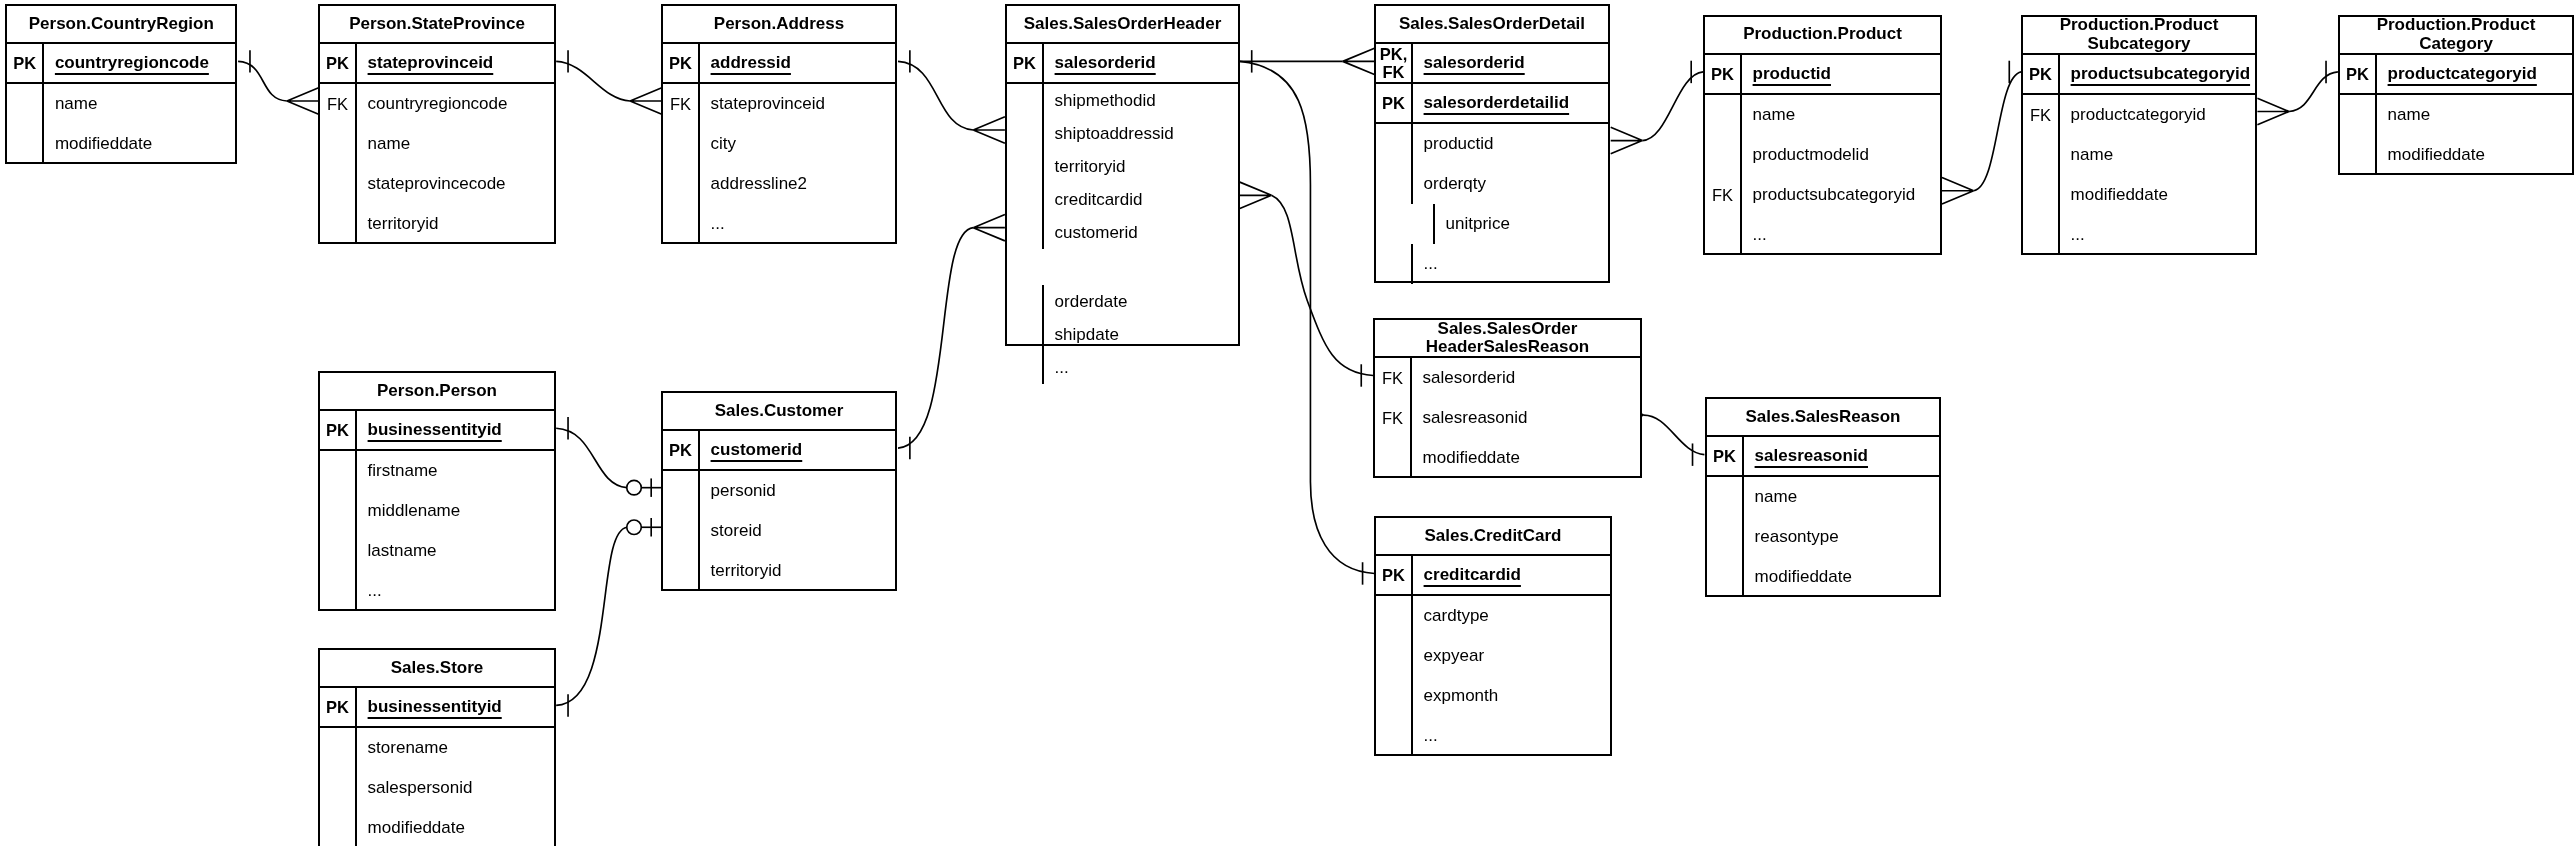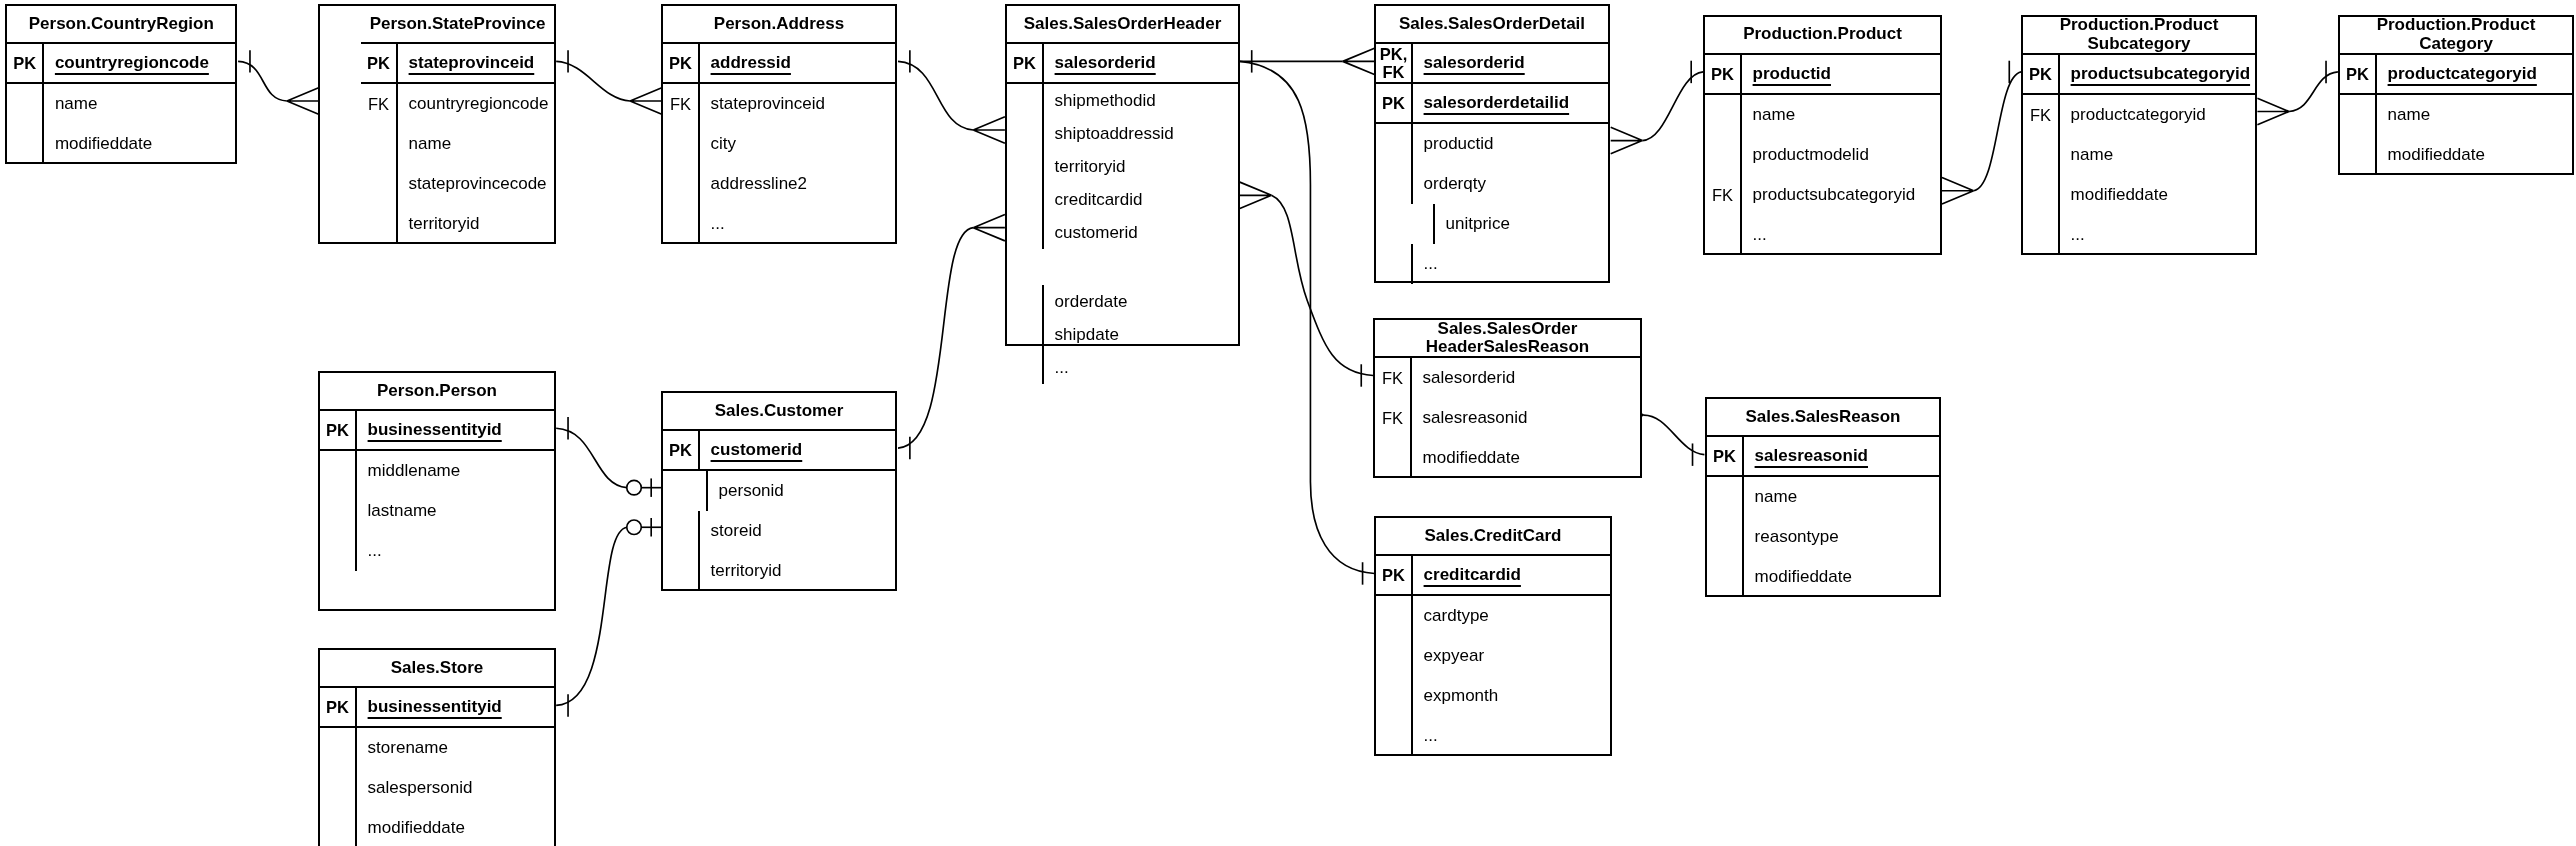--- a/index.html
+++ b/index.html
@@ -97,21 +97,21 @@
         <div class="erow" style="height: 40px;">
           <div class="tagcol"></div>
           <div class="namecol">name</div>
         </div>
         <div class="erow" style="height: 40px;">
           <div class="tagcol"></div>
           <div class="namecol">modifieddate</div>
         </div>
       </div>
     </div>
-    <div class="etable" style="left: 318px; top: 4px; width: 238px; height: 240px; padding-left: 41px;">
+    <div class="etable" style="left: 318px; top: 4px; width: 238px; height: 240px;">
       <div class="etitle">
         <div>Person.StateProvince</div>
       </div>
       <div class="ebody">
         <div class="erow key" style="height: 40px;">
           <div class="tagcol">PK</div>
           <div class="namecol">stateprovinceid</div>
         </div>
         <div class="erow" style="height: 40px;">
           <div class="tagcol">FK</div>
@@ -312,20 +312,24 @@
       <div class="etitle">
         <div>Person.Person</div>
       </div>
       <div class="ebody">
         <div class="erow key" style="height: 40px;">
           <div class="tagcol">PK</div>
           <div class="namecol">businessentityid</div>
         </div>
         <div class="erow" style="height: 40px;">
           <div class="tagcol"></div>
+          <div class="namecol">firstname</div>
+        </div>
+        <div class="erow" style="height: 40px;">
+          <div class="tagcol"></div>
           <div class="namecol">middlename</div>
         </div>
         <div class="erow" style="height: 40px;">
           <div class="tagcol"></div>
           <div class="namecol">lastname</div>
         </div>
         <div class="erow" style="height: 40px;">
           <div class="tagcol"></div>
           <div class="namecol">...</div>
         </div>
@@ -333,21 +337,21 @@
     </div>
     <div class="etable" style="left: 661px; top: 391px; width: 236px; height: 200px;">
       <div class="etitle">
         <div>Sales.Customer</div>
       </div>
       <div class="ebody">
         <div class="erow key" style="height: 40px;">
           <div class="tagcol">PK</div>
           <div class="namecol">customerid</div>
         </div>
-        <div class="erow" style="height: 40px; padding-left: 8px;">
+        <div class="erow" style="height: 40px;">
           <div class="tagcol"></div>
           <div class="namecol">personid</div>
         </div>
         <div class="erow" style="height: 40px;">
           <div class="tagcol"></div>
           <div class="namecol">storeid</div>
         </div>
         <div class="erow" style="height: 40px;">
           <div class="tagcol"></div>
           <div class="namecol">territoryid</div>

